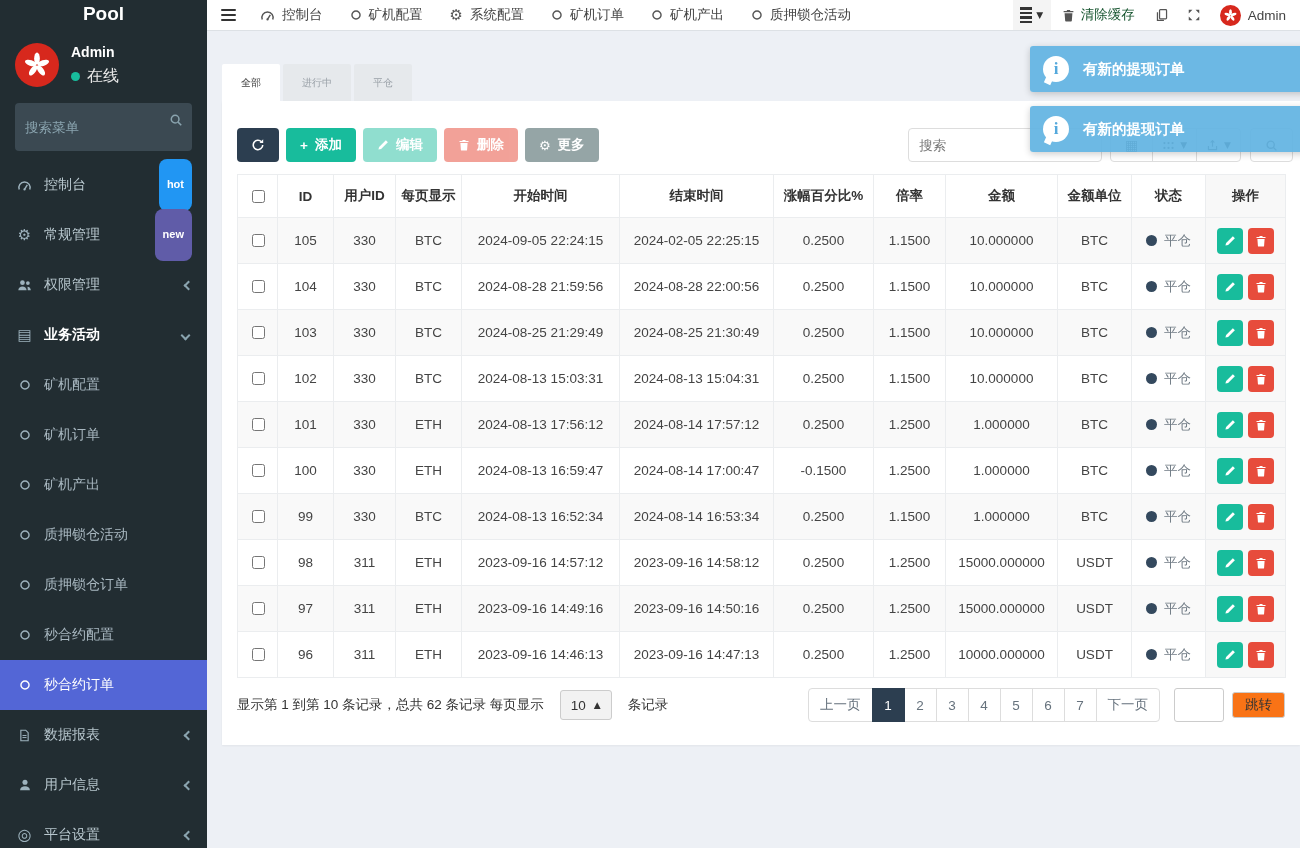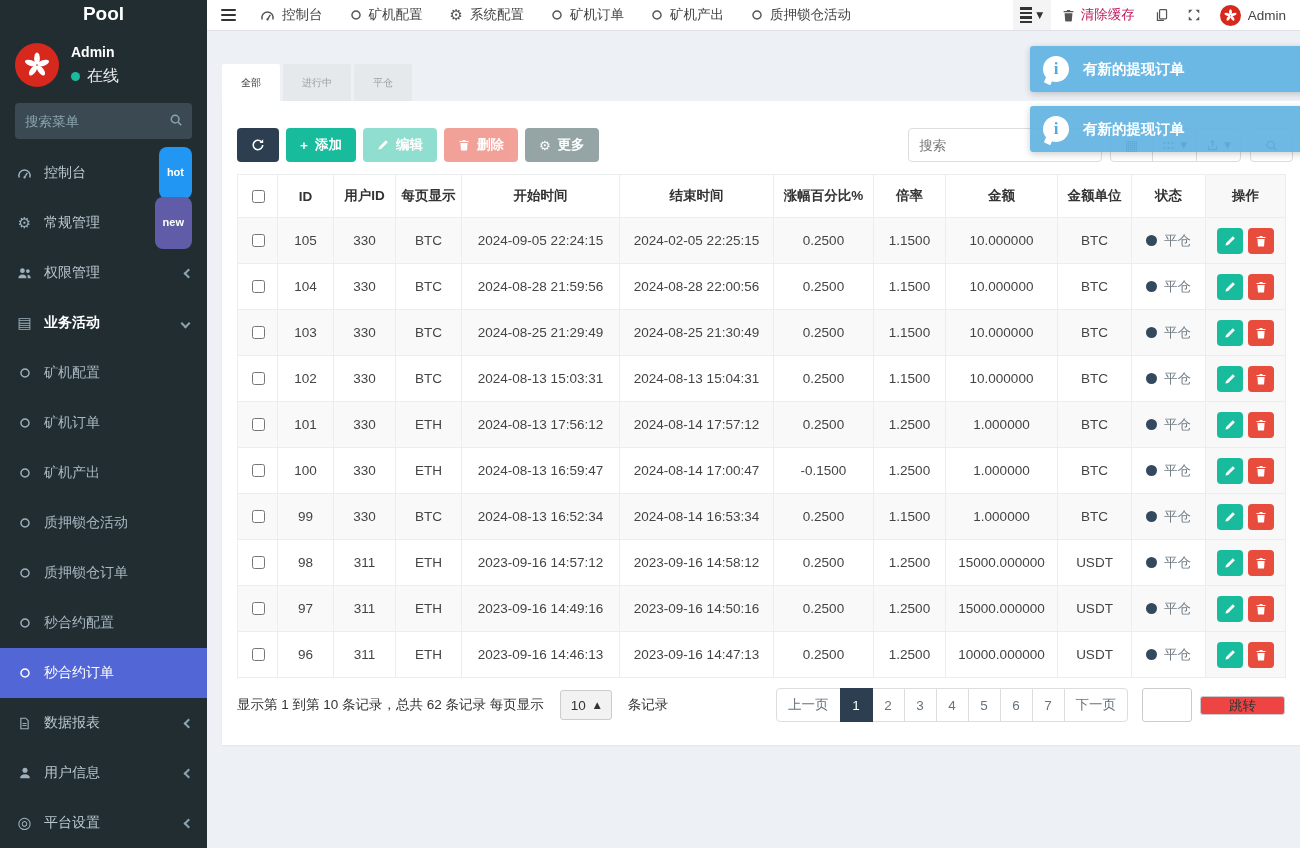--- a/index.html
+++ b/index.html
@@ -9,21 +9,21 @@
 
   
   .sidebar{width:207px;flex-shrink:0;background:#222d32;color:#b8c7ce;overflow:hidden;}
   .brand{height:30px;line-height:28px;text-align:center;color:#fff;font-size:19px;font-weight:bold;}
   .user{display:flex;align-items:center;gap:12px;padding:13px 15px 11px;}
   .avatar{width:44px;height:44px;border-radius:50%;background:#d7281d;display:flex;align-items:center;justify-content:center;flex-shrink:0;}
   .uname{font-weight:bold;color:#fff;font-size:14px;margin-bottom:6px;}
   .ustatus{font-size:16px;color:#e8e8e8;display:flex;align-items:center;gap:7px;}
   .dot{width:9px;height:9px;border-radius:50%;background:#18bc9c;}
   .ssearch{margin:5px 15px 9px;position:relative;}
-  .ssearch input{width:100%;height:36px;background:#3b4952;border:none;border-radius:4px;color:#ccc;
+  .ssearch input{width:100%;height:48px;background:#3b4952;border:none;border-radius:4px;color:#ccc;
                  padding:0 30px 0 10px;font-size:13.5px;outline:none;font-family:inherit;}
   .ssearch input::placeholder{color:#8aa4af;}
   .ssearch .sic{position:absolute;right:9px;top:10px;color:#8aa4af;display:flex;}
   .menu{margin-top:6px;}
   .snav{height:50px;display:flex;align-items:center;gap:10px;padding:0 15px;font-size:14px;color:#b8c7ce;cursor:pointer;}
   .snav .ic{width:19px;display:flex;justify-content:center;align-items:center;color:#9db2bd;flex-shrink:0;}
   .snav.sub{color:#a9b8c1;}
   .snav.open{color:#fff;font-weight:bold;}
   .snav.active{background:#5366d6;color:#fff;}
   .snav.active .ic{color:#fff;}
@@ -39,21 +39,21 @@
           padding-left:14px;font-size:13.5px;color:#444;flex-shrink:0;}
   .bars{display:inline-flex;flex-direction:column;gap:3px;margin-right:24px;cursor:pointer;}
   .bars i{width:15px;height:2px;background:#333;border-radius:1px;}
   .ntab{display:flex;align-items:center;gap:7px;margin-right:27px;cursor:pointer;white-space:nowrap;}
   .ntab .ic{color:#555;display:flex;align-items:center;}
   .nright{margin-left:auto;display:flex;align-items:center;height:100%;}
   .ndrop{width:38px;height:100%;background:#f4f4f4;display:flex;align-items:center;justify-content:center;gap:4px;cursor:pointer;}
   .minibars{display:inline-flex;flex-direction:column;gap:2px;}
   .minibars i{width:12px;height:2.5px;background:#333;}
   .caretch{font-size:9px;color:#333;font-family:"DejaVu Sans",sans-serif;}
-  .nitem{margin:0 11px;display:flex;align-items:center;gap:6px;color:#be185d;cursor:pointer;white-space:nowrap;}
+  .nitem{margin:0 11px;display:flex;align-items:center;gap:6px;color:#14532d;cursor:pointer;white-space:nowrap;}
   .nicon{color:#555;display:flex;align-items:center;cursor:pointer;margin:0 9px;}
   .miniavatar{width:21px;height:21px;border-radius:50%;background:#d7281d;display:flex;align-items:center;justify-content:center;margin:0 0 0 10px;}
   .adminlbl{margin:0 14px 0 7px;}
 
   .content{flex:1;padding:33px 0 0 15px;position:relative;overflow:hidden;}
   .ftabs{display:flex;gap:3px;}
   .ftab{height:37px;line-height:37px;padding:0 19px;background:#e6e9ec;color:#9aa1a8;font-size:10px;
         border-radius:2px 2px 0 0;cursor:pointer;}
   .ftab.active{background:#fff;color:#444;}
   .card{background:#fff;padding:27px 15px 15px;box-shadow:0 1px 2px rgba(0,0,0,.05);min-height:644px;}
@@ -93,21 +93,21 @@
   .psize{display:inline-flex;align-items:center;gap:8px;border:1px solid #ccc;background:#f2f2f2;border-radius:3px;
          height:30px;padding:0 10px;margin:0 16px;cursor:pointer;}
   .up{font-size:9px;color:#333;font-family:"DejaVu Sans",sans-serif;}
   .pag{margin-left:auto;display:flex;}
   .pg{min-width:33px;height:34px;border:1px solid #ddd;background:#fff;display:flex;align-items:center;justify-content:center;
       color:#66727d;margin-left:-1px;cursor:pointer;padding:0 11px;font-size:13.5px;}
   .pag .pg:first-child{border-radius:4px 0 0 4px;}
   .pag .pg:last-child{border-radius:0 4px 4px 0;}
   .pg.active{background:#2c3e50;color:#fff;border-color:#2c3e50;position:relative;}
   .jump-input{width:50px;height:34px;border:1px solid #ccc;border-radius:3px;margin-left:14px;outline:none;font-family:inherit;padding:0 6px;}
-  .jump-btn{height:19px;padding:0 28px;border:1px solid #ccc;background:#ef4444;border-radius:3px;margin-left:8px;
+  .jump-btn{height:26px;padding:0 12px;border:1px solid #ccc;background:#f97316;border-radius:3px;margin-left:8px;
             color:#333;font-size:13.5px;cursor:pointer;font-family:inherit;}
 
   
   .toast{position:absolute;left:1030px;width:278px;height:46px;background:rgba(97,179,226,.92);border-radius:3px;
          display:flex;align-items:center;gap:14px;padding-left:13px;color:#fff;font-weight:bold;font-size:14.5px;
          box-shadow:0 2px 7px rgba(0,0,0,.2);z-index:40;}
   .toast.t1{top:46px;} .toast.t2{top:106px;}
   .tinfo{width:26px;height:26px;background:#fff;border-radius:50%;color:#55a9dc;display:flex;align-items:center;
          justify-content:center;font-weight:bold;font-family:"Liberation Serif",serif;font-size:17px;position:relative;flex-shrink:0;}
   .tinfo::after{content:'';position:absolute;left:2px;bottom:-2px;width:7px;height:7px;background:#fff;transform:rotate(25deg);}

